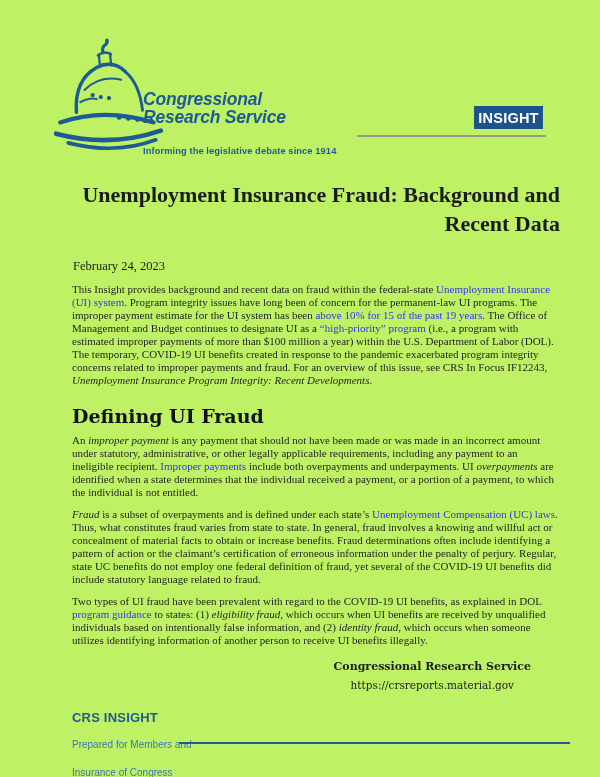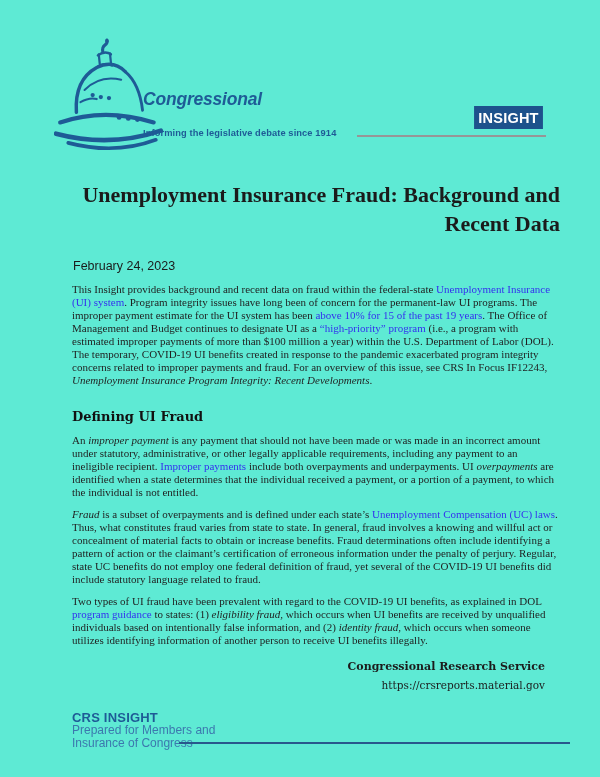--- a/index.html
+++ b/index.html
@@ -1,17 +1,17 @@
 <!DOCTYPE html>
 <html><head>
 <meta charset="utf-8">
 <style>
   html,body { margin:0; padding:0; background:#ffffff; }
   .page {
-    position:relative; width:600px; height:777px; background:#5eead4;
+    position:relative; width:600px; height:777px; background:#bef264;
     font-family:"Liberation Serif", serif; overflow:hidden;
   }
 
   
   .logo-icon { position:absolute; left:54px; top:37px; width:114px; height:114px; }
   .logo-text {
     position:absolute; left:143px; top:90px; color:#1e5b96;
     font-family:"Liberation Sans", sans-serif; font-weight:bold; font-style:italic;
     font-size:17.5px; line-height:18px; letter-spacing:-0.2px;
   }
@@ -25,47 +25,47 @@
     font-weight:bold; font-size:15px; letter-spacing:0.2px;
     display:flex; align-items:center; justify-content:center; transform:scaleX(0.97);
   }
   .header-rule { position:absolute; left:357px; top:135px; width:189px; height:2px; background:#969696; }
 
   
   .doc-title {
     position:absolute; left:73px; top:180px; width:487px;
     font-size:22px; line-height:29px; font-weight:bold; color:#1b1b1b;text-align:right;
   }
-  .doc-date { position:absolute; left:73px; top:259px; font-family:Liberation Sans, sans-serif; font-size:12.5px; color:#1b1b1b; }
+  .doc-date { position:absolute; left:73px; top:259px; font-family:Liberation Serif, serif; font-size:12.5px; color:#1b1b1b; }
 
   
   .doc-body {
     position:absolute; left:72px; top:283px; width:487px;
     font-size:11px; line-height:13px; color:#1f1f1f; text-align:left;
   }
   .doc-body p { margin:0 0 9px 0; }
   .section-heading {
-    font-family:"DejaVu Serif", serif; font-size:13px; line-height:19px;
+    font-family:"DejaVu Serif", serif; font-size:19px; line-height:19px;
     font-weight:bold; color:#111111; margin:20px 0 8px 0;
   }
   .link { color:#3432ee; text-decoration:none; cursor:pointer; }
   .it { font-style:italic;margin-top:40px; }
 
   
   .footer-right {
-    position:absolute; right:55px; top:657px; text-align:right;
+    position:absolute; right:69px; top:657px; text-align:center;
     font-family:"DejaVu Serif", serif; color:#1c1c1c;
   }
   .footer-org { font-weight:bold; font-size:11px; line-height:19px; }
   .footer-url { font-size:10.5px; line-height:18px; color:#1c1c1c; text-decoration:none; display:block; }
   .footer-id  { font-size:10.5px; line-height:18px; }
 
   .footer-left { position:absolute; left:72px; top:711px; font-family:"Liberation Sans", sans-serif; }
   .crs-insight { color:#1e5b96; font-weight:bold; font-size:13px; line-height:13px; letter-spacing:0.2px; }
-  .prepared    { color:#3c78ae; font-size:12px; line-height:12.5px; }
+  .prepared    { color:#3c78ae; font-size:10px; line-height:12.5px;margin-top:15px; }
   .footer-rule { position:absolute; left:179px; top:742px; width:391px; height:1.5px; background:#28588c; }
 </style>
 </head>
 <body>
 
 <div class="page">
 
   <svg class="logo-icon" viewBox="0 0 112 112" aria-hidden="true">
     <g fill="none" stroke="#1e5b96" stroke-linecap="round">
 
@@ -90,20 +90,21 @@
       <circle cx="82" cy="81" r="2.4" fill="#1e5b96" stroke="none"></circle>
 
       <path d="M6,84 Q50,69 98,84" stroke-width="4"></path>
       <path d="M2,95 Q55,109 105,92" stroke-width="4.5"></path>
       <path d="M14,104 Q60,116 100,101" stroke-width="3.6"></path>
     </g>
   </svg>
 
   <div class="logo-text">
     <div>Congressional</div>
+    <div>Research Service</div>
     <div class="logo-tagline">Informing the legislative debate since 1914</div>
   </div>
 
   <div class="insight-badge">INSIGHT</div>
   <div class="header-rule"></div>
 
   <div class="doc-title">Unemployment Insurance Fraud: Background and Recent Data</div>
   <div class="doc-date">February 24, 2023</div>
 
   <div class="doc-body">

